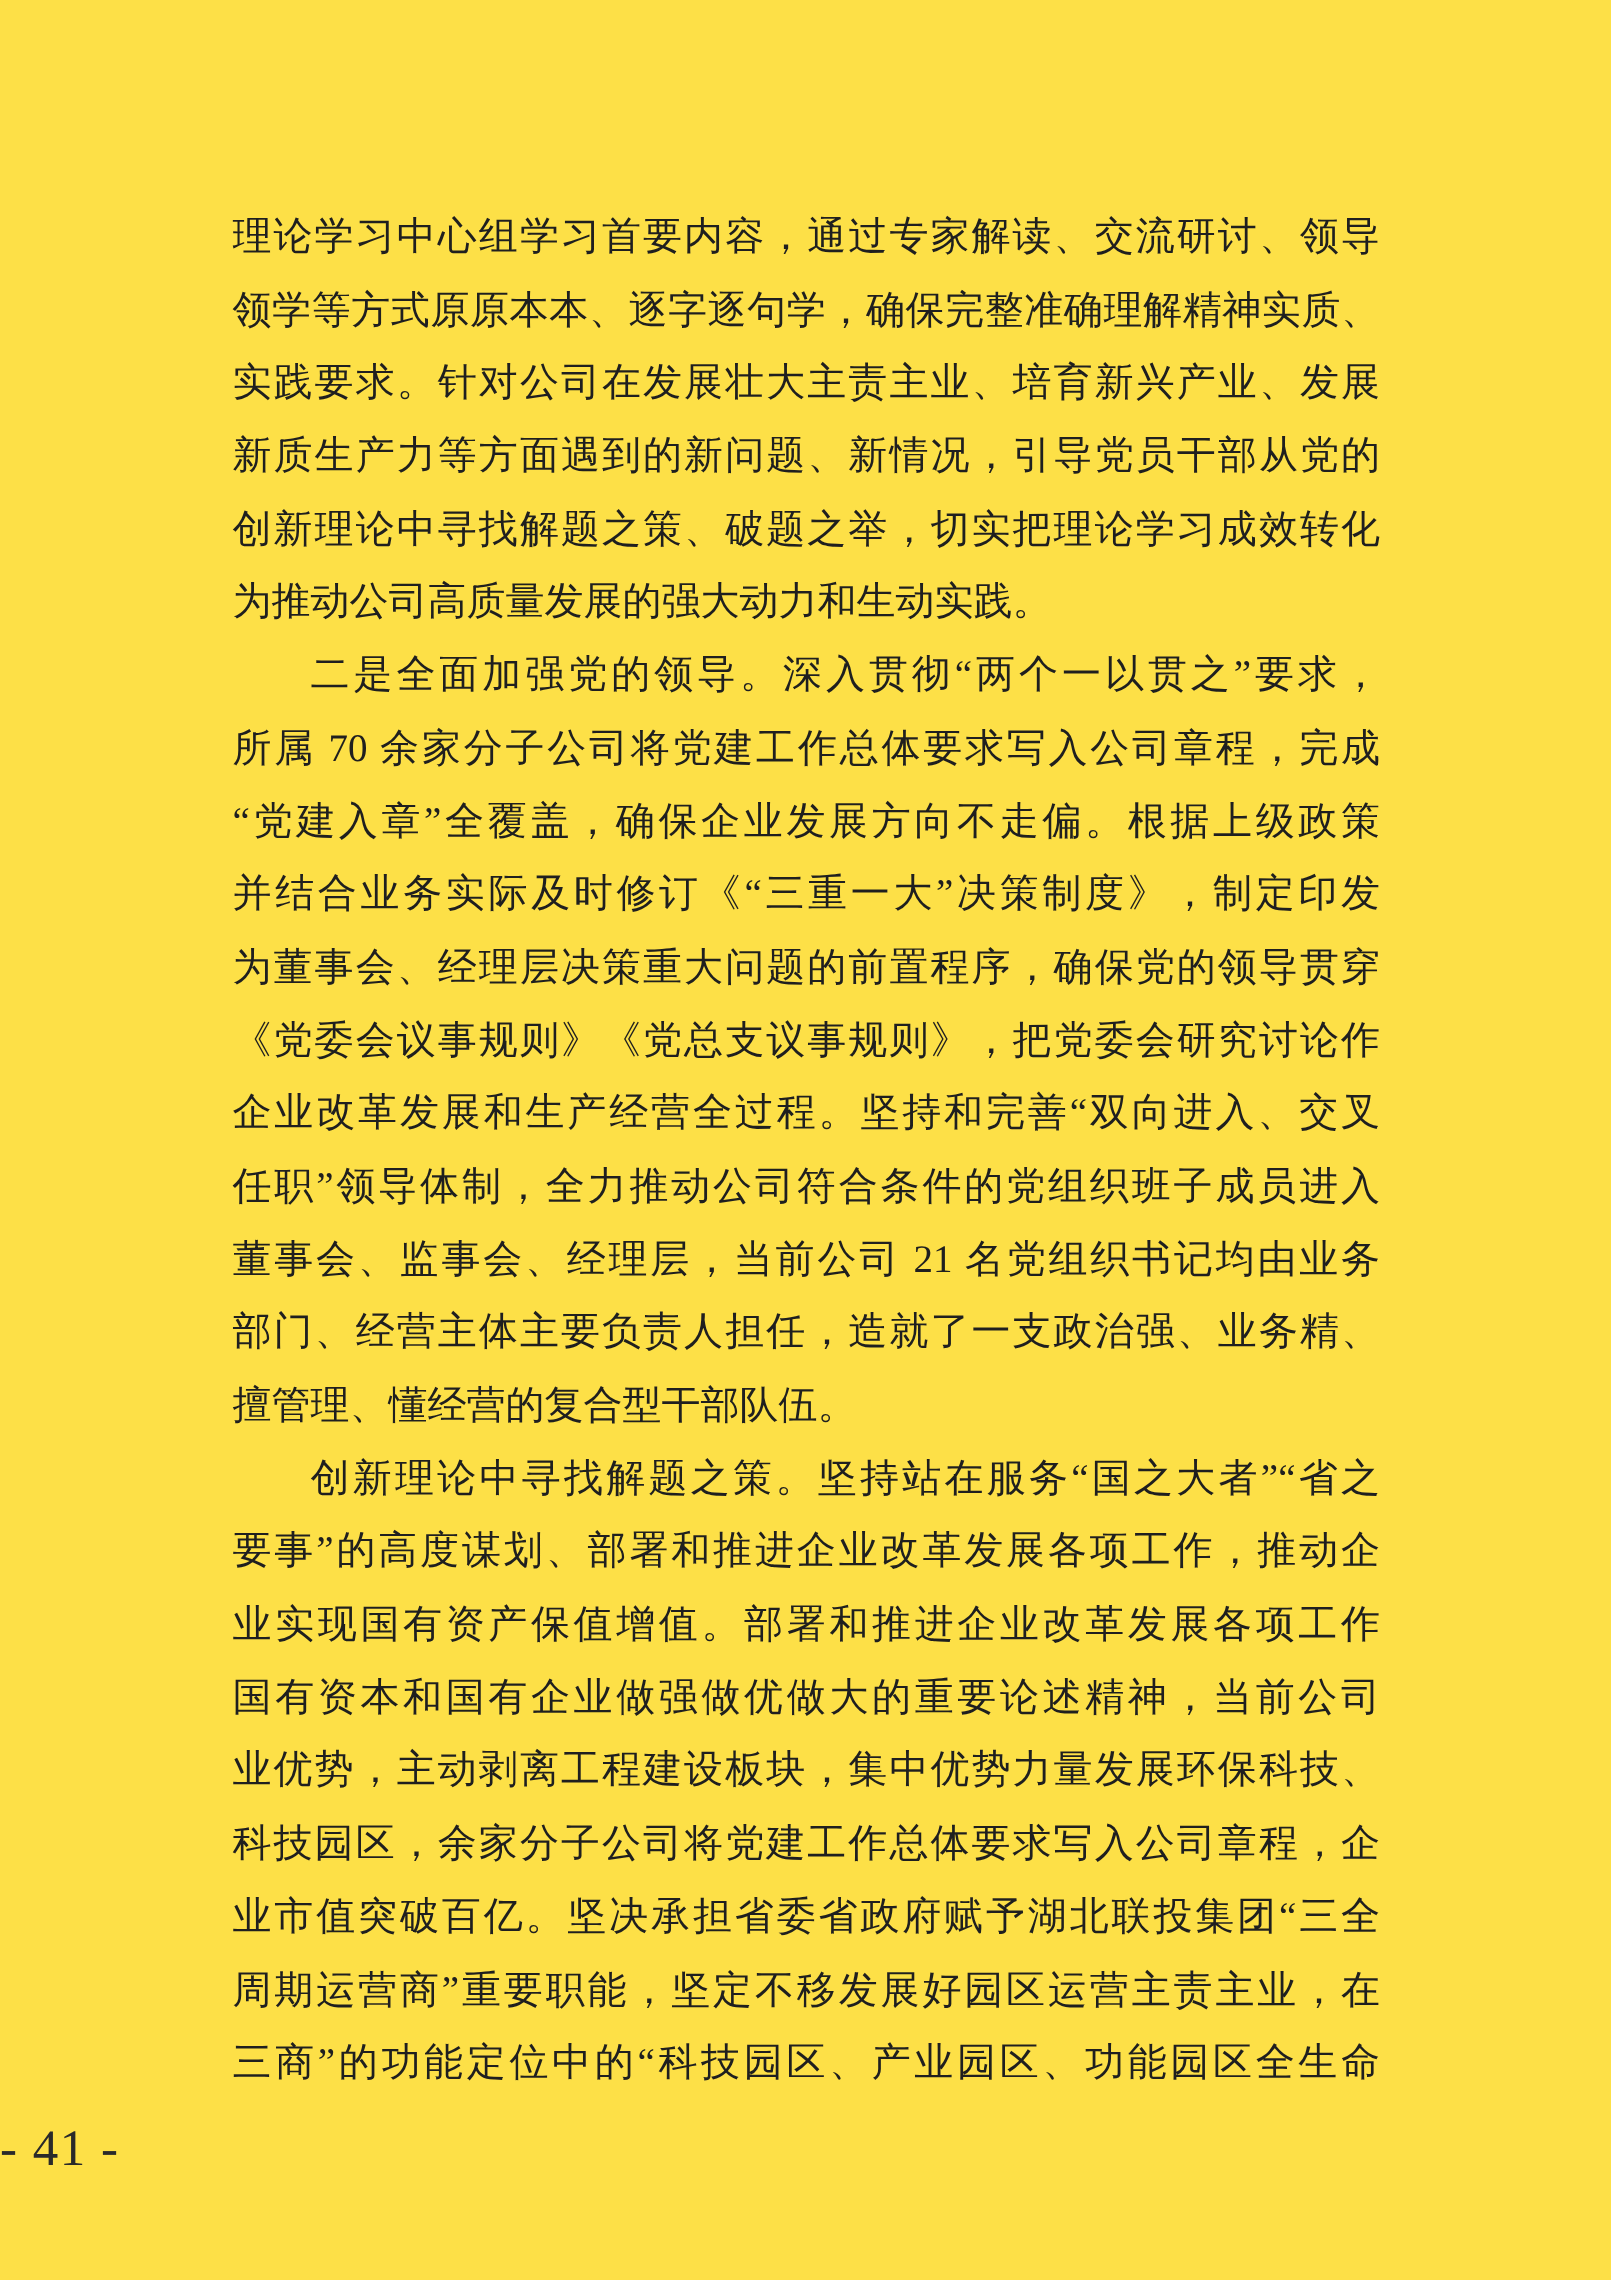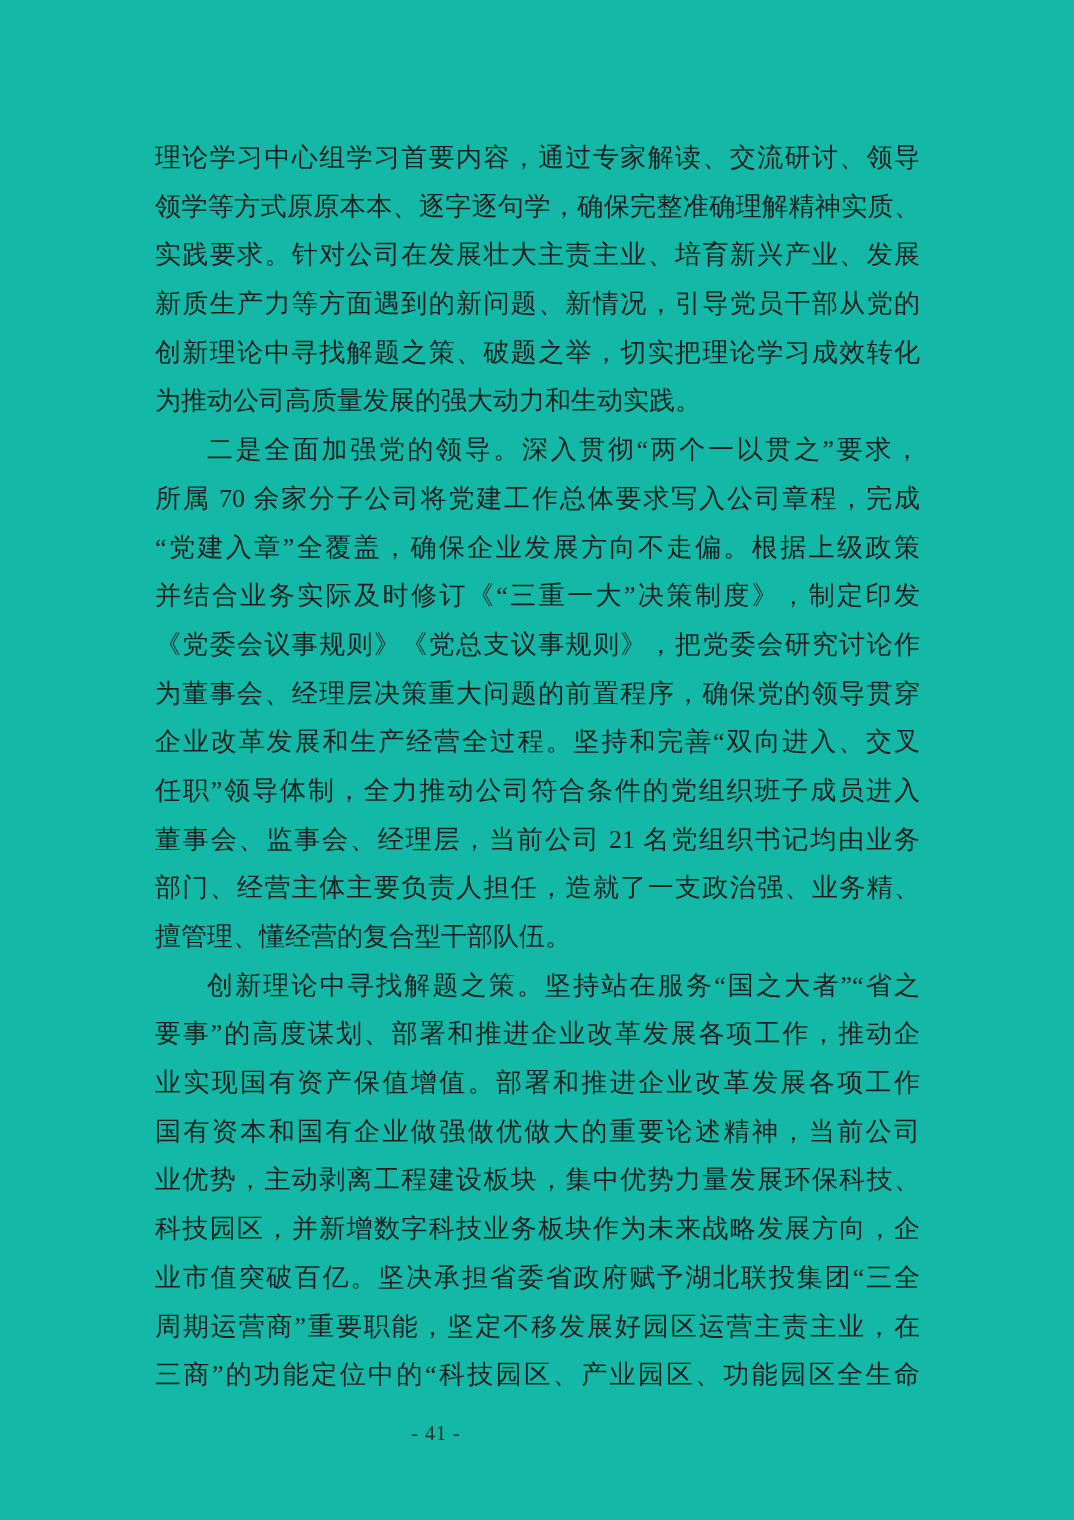--- a/index.html
+++ b/index.html
@@ -4,21 +4,21 @@
 <style>
   html, body {
     margin: 0;
     padding: 0;
     background: #ffffff;
   }
   .page {
     position: relative;
     width: 1074px;
     height: 1520px;
-    background: #14b8a6;
+    background: #fde047;
     overflow: hidden;
     font-family: "Liberation Serif", "DejaVu Serif", serif;
     color: #1f1f1f;
   }
   .text-body {
     position: absolute;
     left: 155px;
     top: 134px;
     width: 765px;
     font-size: 26px;
@@ -35,22 +35,21 @@
     text-align-last: left;
   }
   .line.indent {
     text-indent: 2em;
   }
   .footer {
     position: absolute;
     top: 1416px;
     left: 0;
     width: 872px;
-    text-align: center;
-    font-size: 20px;
+    font-size: 34px;
     line-height: 34px;
     color: #2a2a2a;
     letter-spacing: 1px;
   }
 </style>
 </head>
 <body>
 
 <div class="page">
 
@@ -63,36 +62,36 @@
       <div class="line">新质生产力等方面遇到的新问题、新情况，引导党员干部从党的</div>
       <div class="line">创新理论中寻找解题之策、破题之举，切实把理论学习成效转化</div>
       <div class="line para-end">为推动公司高质量发展的强大动力和生动实践。</div>
     </div>
 
     <div>
       <div class="line indent">二是全面加强党的领导。深入贯彻“两个一以贯之”要求，</div>
       <div class="line">所属 70 余家分子公司将党建工作总体要求写入公司章程，完成</div>
       <div class="line">“党建入章”全覆盖，确保企业发展方向不走偏。根据上级政策</div>
       <div class="line">并结合业务实际及时修订《“三重一大”决策制度》，制定印发</div>
+      <div class="line">为董事会、经理层决策重大问题的前置程序，确保党的领导贯穿</div>
       <div class="line">《党委会议事规则》《党总支议事规则》，把党委会研究讨论作</div>
-      <div class="line">为董事会、经理层决策重大问题的前置程序，确保党的领导贯穿</div>
       <div class="line">企业改革发展和生产经营全过程。坚持和完善“双向进入、交叉</div>
       <div class="line">任职”领导体制，全力推动公司符合条件的党组织班子成员进入</div>
       <div class="line">董事会、监事会、经理层，当前公司 21 名党组织书记均由业务</div>
       <div class="line">部门、经营主体主要负责人担任，造就了一支政治强、业务精、</div>
       <div class="line para-end">擅管理、懂经营的复合型干部队伍。</div>
     </div>
 
     <div>
       <div class="line indent">创新理论中寻找解题之策。坚持站在服务“国之大者”“省之</div>
       <div class="line">要事”的高度谋划、部署和推进企业改革发展各项工作，推动企</div>
       <div class="line">业实现国有资产保值增值。部署和推进企业改革发展各项工作</div>
       <div class="line">国有资本和国有企业做强做优做大的重要论述精神，当前公司</div>
       <div class="line">业优势，主动剥离工程建设板块，集中优势力量发展环保科技、</div>
-      <div class="line">科技园区，并新增数字科技业务板块作为未来战略发展方向，企</div>
+      <div class="line">科技园区，余家分子公司将党建工作总体要求写入公司章程，企</div>
       <div class="line">业市值突破百亿。坚决承担省委省政府赋予湖北联投集团“三全</div>
       <div class="line">周期运营商”重要职能，坚定不移发展好园区运营主责主业，在</div>
       <div class="line">三商”的功能定位中的“科技园区、产业园区、功能园区全生命</div>
     </div>
 
   </div>
 
   <div class="footer">- 41 -</div>
 
 </div>

